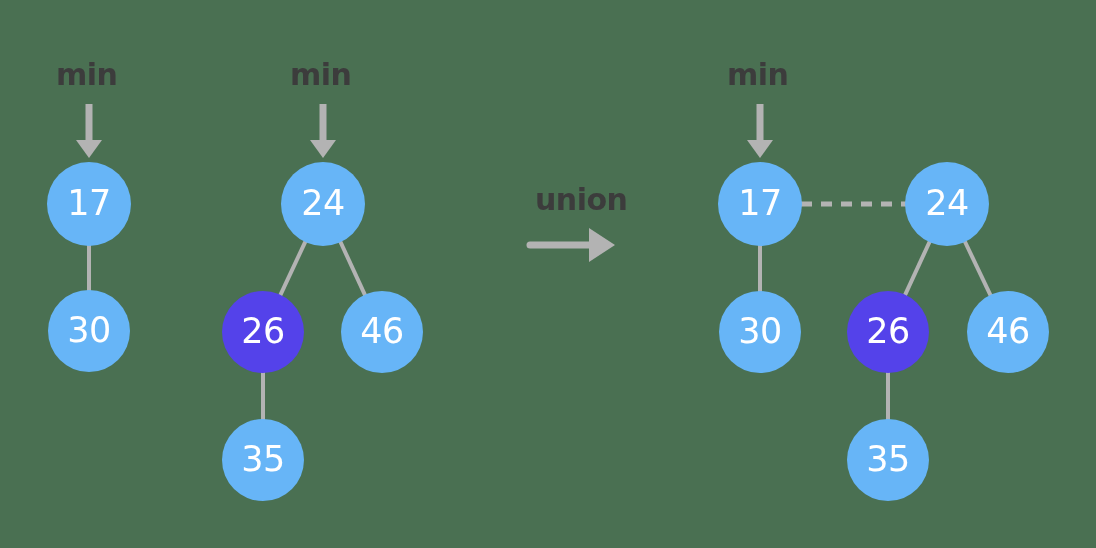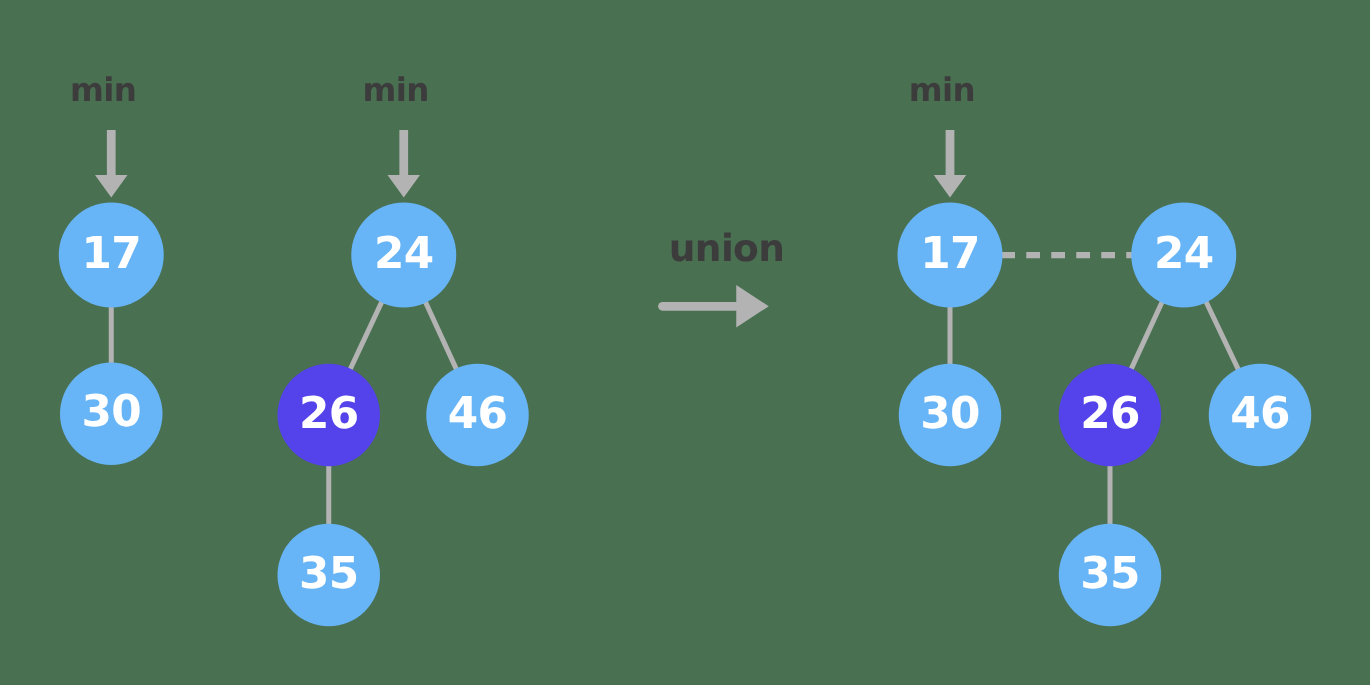--- a/index.html
+++ b/index.html
@@ -26,35 +26,35 @@
     height: 548px;
     pointer-events: none;
   }
   .node {
     position: absolute;
     border-radius: 50%;
     display: flex;
     align-items: center;
     justify-content: center;
     color: #ffffff;
-    font-weight: bold;
+    font-weight: normal;
     font-size: 35px;
     line-height: 1;
     letter-spacing: -0.5px;
     box-sizing: border-box;
   }
   .node-label {
     pointer-events: none;
     transform: translateY(-1px);
   }
   .min-label {
     position: absolute;
     color: #3c3c3c;
     font-weight: bold;
-    font-size: 26px;
+    font-size: 30px;
     line-height: 1;
     white-space: nowrap;
     letter-spacing: -0.5px;
   }
   .op-label {
     position: absolute;
     color: #3c3c3c;
     font-weight: bold;
     font-size: 30px;
     line-height: 1;

